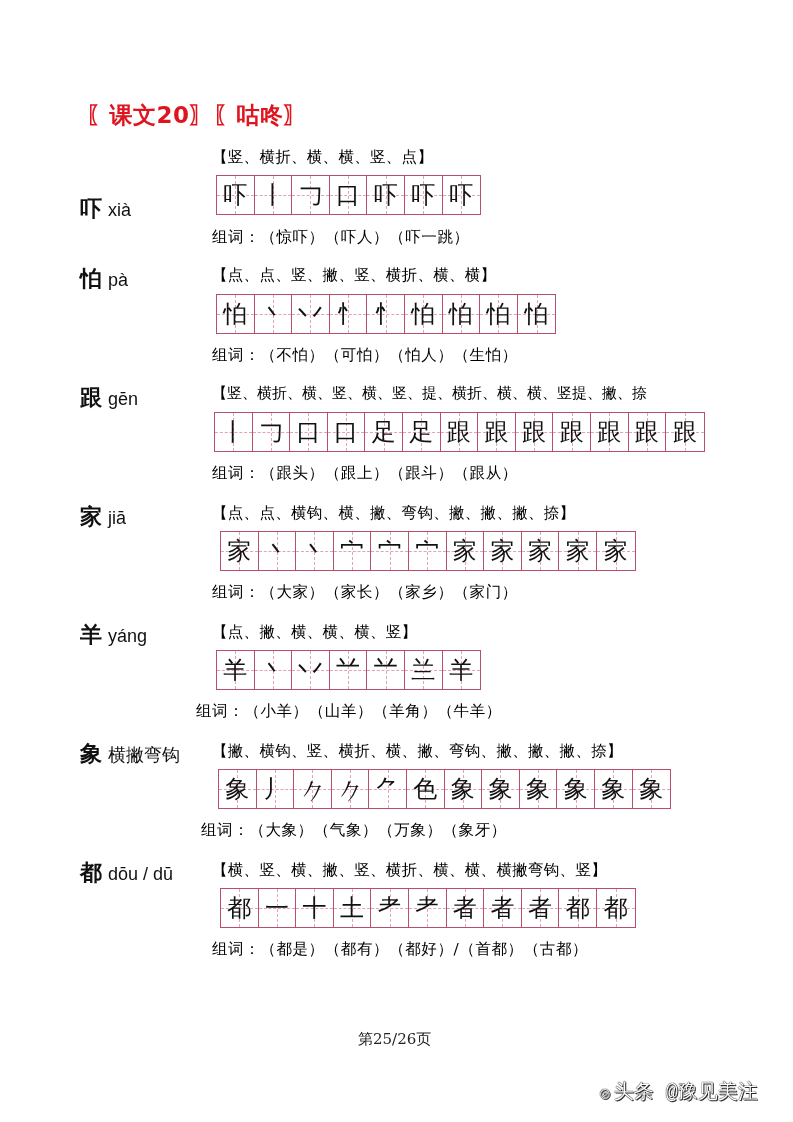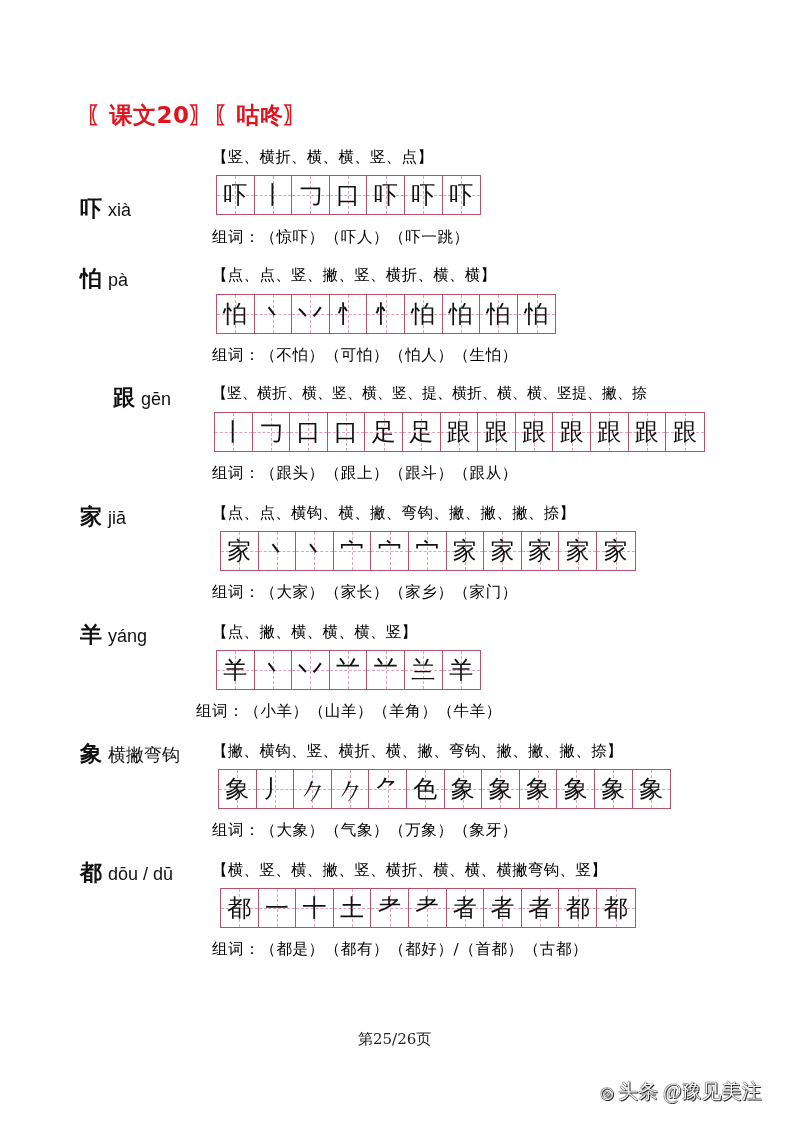--- a/index.html
+++ b/index.html
@@ -15,21 +15,21 @@
   .cell { position:relative; width:37.6px; height:100%; box-sizing:border-box;
           border-right:1.2px solid #b8506a; display:flex; align-items:center; justify-content:center;
           font-size:24px; font-family:"DejaVu Sans", sans-serif; color:#111; }
   .cell:last-child { border-right:none; }
   .cell::before { content:""; position:absolute; left:50%; top:0; bottom:0; border-left:1px dashed #e2a3b3; }
   .cell::after { content:""; position:absolute; top:50%; left:0; right:0; border-top:1px dashed #e2a3b3; }
   .cell span { position:relative; z-index:1; }
   .words { position:absolute; font-size:15.5px; color:#000000; white-space:nowrap; letter-spacing:0.6px; }
   .footer { position:absolute; left:358px; top:1030px; font-size:15px; color:#222; }
   .watermark { position:absolute; left:600px; top:1078px; font-size:20px; color:#fff;
-               font-family:Liberation Serif, serif; text-shadow:0 0 1px #000, 0 0 1px #000, 1px 1px 0 #333; white-space:nowrap; }
+               font-family:Liberation Mono, monospace; text-shadow:0 0 1px #000, 0 0 1px #000, 1px 1px 0 #333; white-space:nowrap; }
   .wm-icon { font-size:16px; color:#eee; margin-right:4px; }
 </style>
 </head>
 <body>
 
 <div class="title">〖课文20〗〖咕咚〗</div>
 
 <div>
   <div class="hanzi" style="top:146px;margin-top:48px;"><span>吓</span><span class="pinyin">xià</span></div>
   <div class="strokes" style="left:212px;top:147px;">【竖、横折、横、横、竖、点】</div>
@@ -88,21 +88,21 @@
         <span>怕</span>
       </div>
     <div class="cell">
         <span>怕</span>
       </div>
   </div>
   <div class="words" style="left:212px;top:345px;">组词：（不怕）（可怕）（怕人）（生怕）</div>
 </div>
 
 <div>
-  <div class="hanzi" style="top:383px;margin-left:33px;"><span>跟</span><span class="pinyin">gēn</span></div>
+  <div class="hanzi" style="top:383px;"><span>跟</span><span class="pinyin">gēn</span></div>
   <div class="strokes" style="left:212px;top:384px;font-size:15px;letter-spacing:0;">【竖、横折、横、竖、横、竖、提、横折、横、横、竖提、撇、捺</div>
   <div class="grid" style="left:214px;top:412px;">
     <div class="cell">
         <span>丨</span>
       </div>
     <div class="cell">
         <span>𠃌</span>
       </div>
     <div class="cell">
         <span>口</span>
@@ -245,21 +245,21 @@
     <div class="cell">
         <span>象</span>
       </div>
     <div class="cell">
         <span>象</span>
       </div>
     <div class="cell">
         <span>象</span>
       </div>
   </div>
-  <div class="words" style="left:212px;top:820px;">组词：（大象）（气象）（万象）（象牙）</div>
+  <div class="words" style="left:201px;top:820px;">组词：（大象）（气象）（万象）（象牙）</div>
 </div>
 
 <div>
   <div class="hanzi" style="top:858px;"><span>都</span><span class="pinyin">dōu / dū</span></div>
   <div class="strokes" style="left:212px;top:860px;">【横、竖、横、撇、竖、横折、横、横、横撇弯钩、竖】</div>
   <div class="grid" style="left:220px;top:888px;">
     <div class="cell">
         <span>都</span>
       </div>
     <div class="cell">

